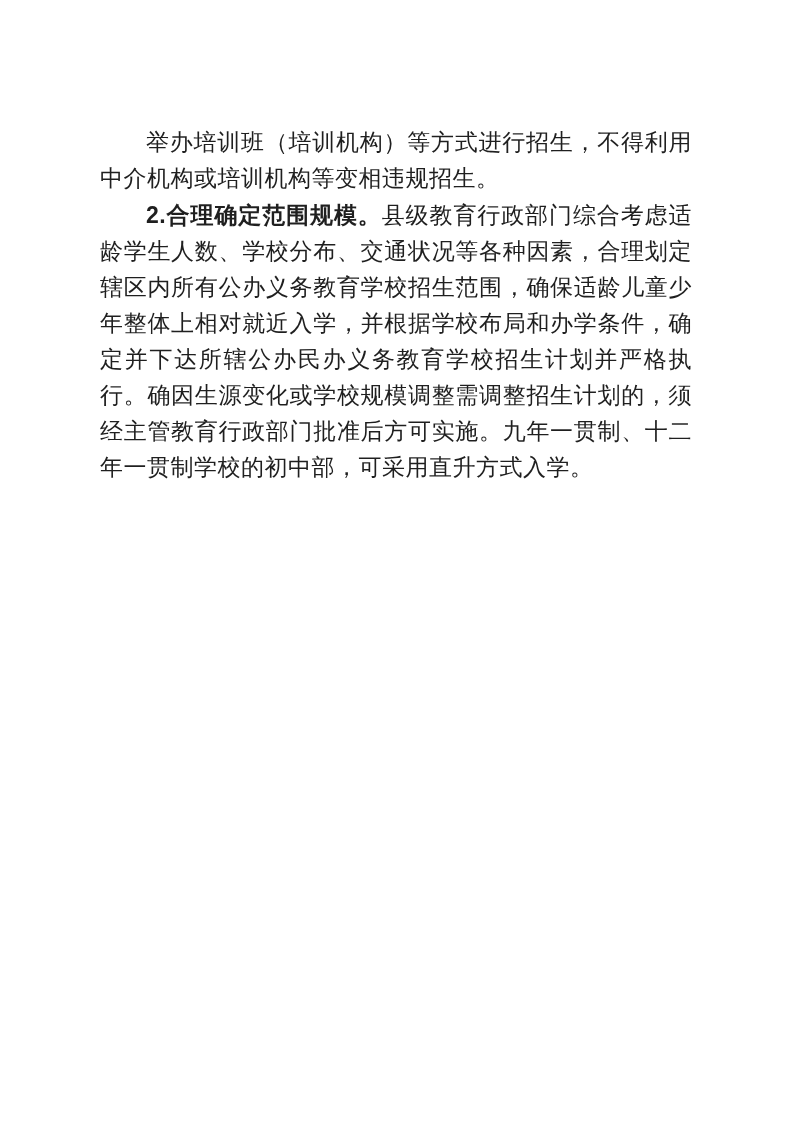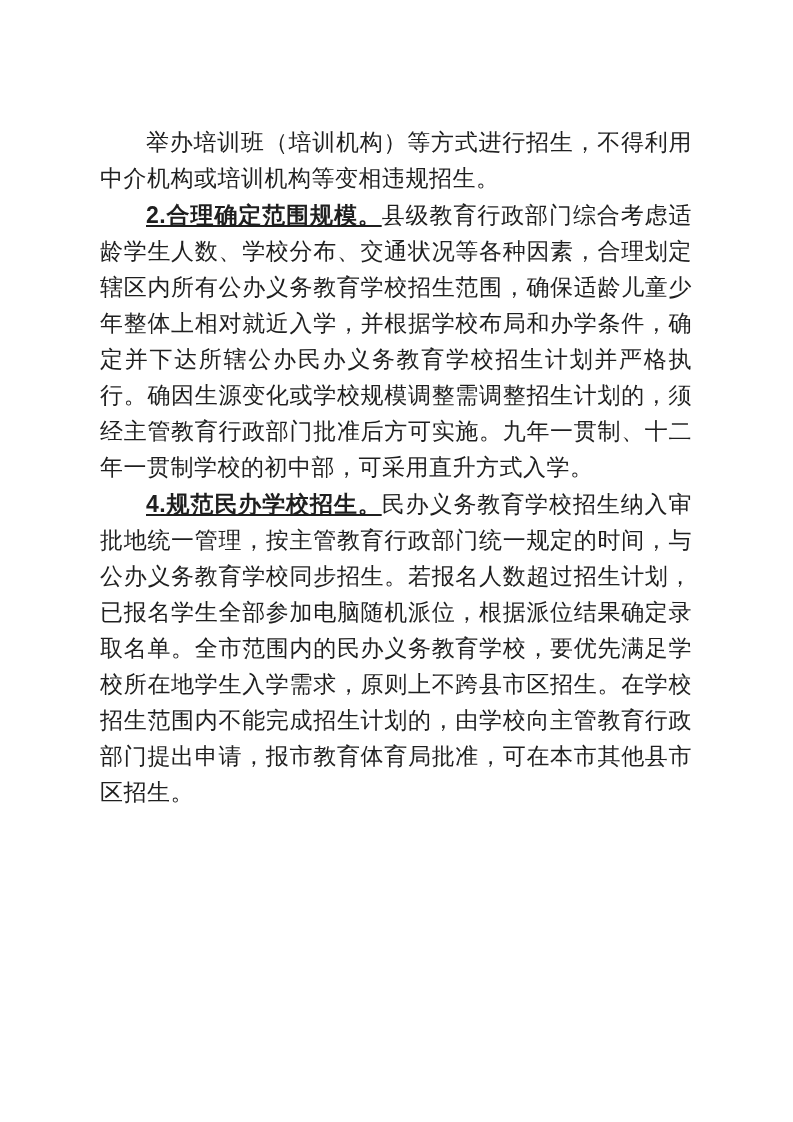--- a/index.html
+++ b/index.html
@@ -28,30 +28,28 @@
     font-size: 23px;
     line-height: 36px;
     text-indent: 2em;
     text-align: justify;
     letter-spacing: 0.5px;
     word-break: break-all;
   }
   .para .hd {
     font-weight: bold;
     font-family: "Liberation Sans", "DejaVu Sans", sans-serif;
-    text-decoration: underline;
   }
 </style>
 </head>
 <body>
 
 <div class="page" style="background: rgb(255, 255, 255);">
   <div class="content" style="color: rgb(31, 31, 31);">
 
     <p class="para"><b class="hd"></b><span>举办培训班（培训机构）等方式进行招生，不得利用中介机构或培训机构等变相违规招生。</span></p>
 
     <p class="para"><b class="hd">2.合理确定范围规模。</b><span>县级教育行政部门综合考虑适龄学生人数、学校分布、交通状况等各种因素，合理划定辖区内所有公办义务教育学校招生范围，确保适龄儿童少年整体上相对就近入学，并根据学校布局和办学条件，确定并下达所辖公办民办义务教育学校招生计划并严格执行。确因生源变化或学校规模调整需调整招生计划的，须经主管教育行政部门批准后方可实施。九年一贯制、十二年一贯制学校的初中部，可采用直升方式入学。</span></p>
 
 
-    <p class="para"><b class="hd">4.规范民办学校招生。</b><span>民办义务教育学校招生纳入审批地统一管理，按主管教育行政部门统一规定的时间，与公办义务教育学校同步招生。若报名人数超过招生计划，已报名学生全部参加电脑随机派位，根据派位结果确定录取名单。全市范围内的民办义务教育学校，要优先满足学校所在地学生入学需求，原则上不跨县市区招生。在学校招生范围内不能完成招生计划的，由学校向主管教育行政部门提出申请，报市教育体育局批准，可在本市其他县市区招生。</span></p>
 
   </div>
 </div>
 
 </body></html>

